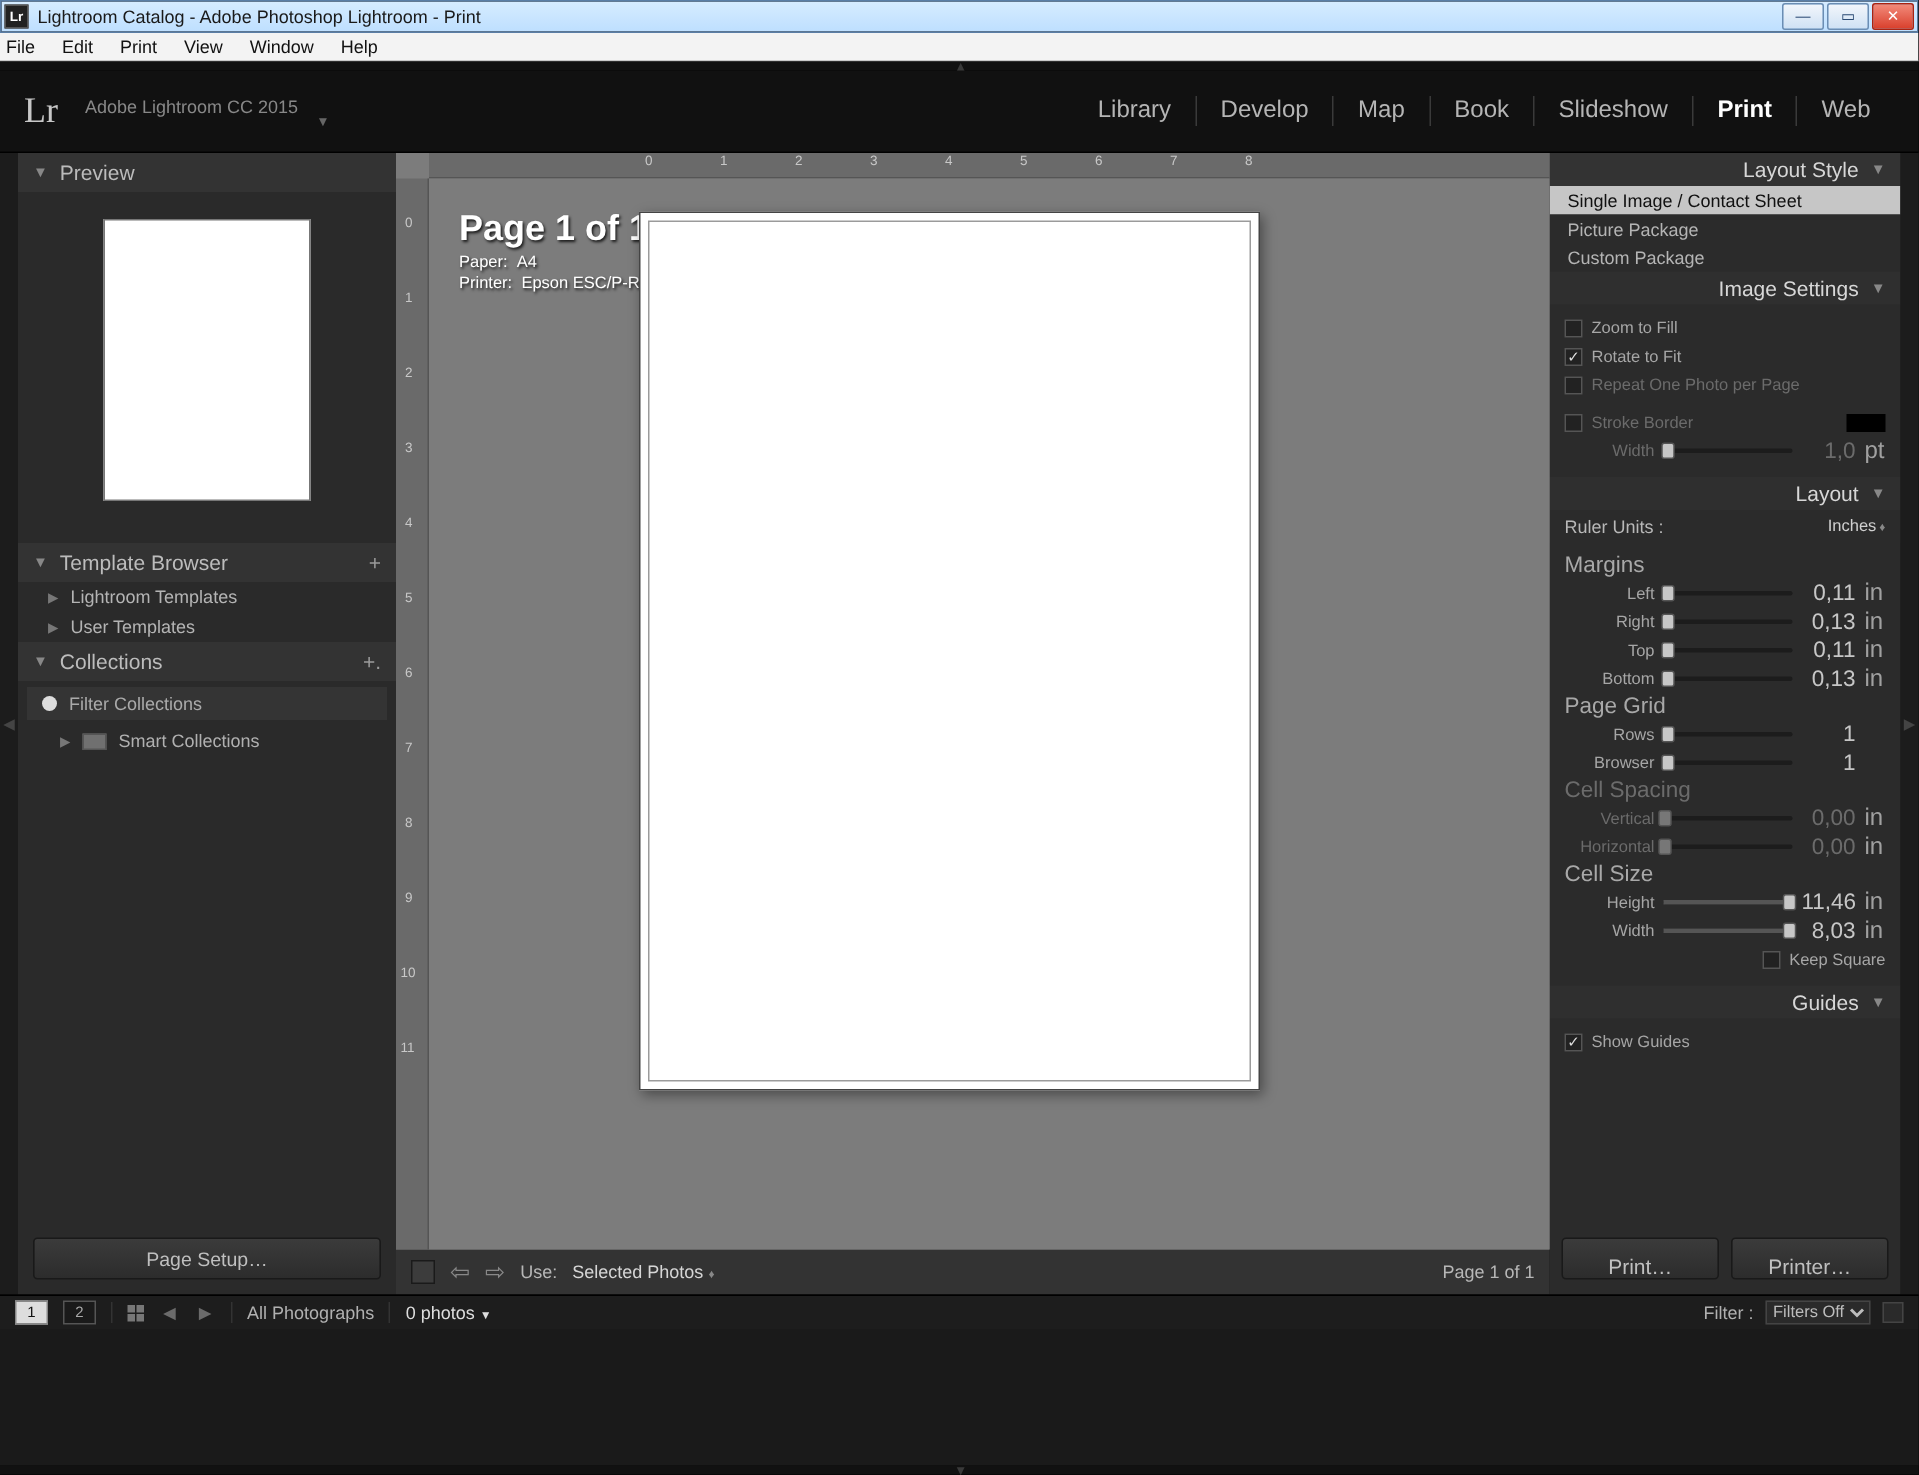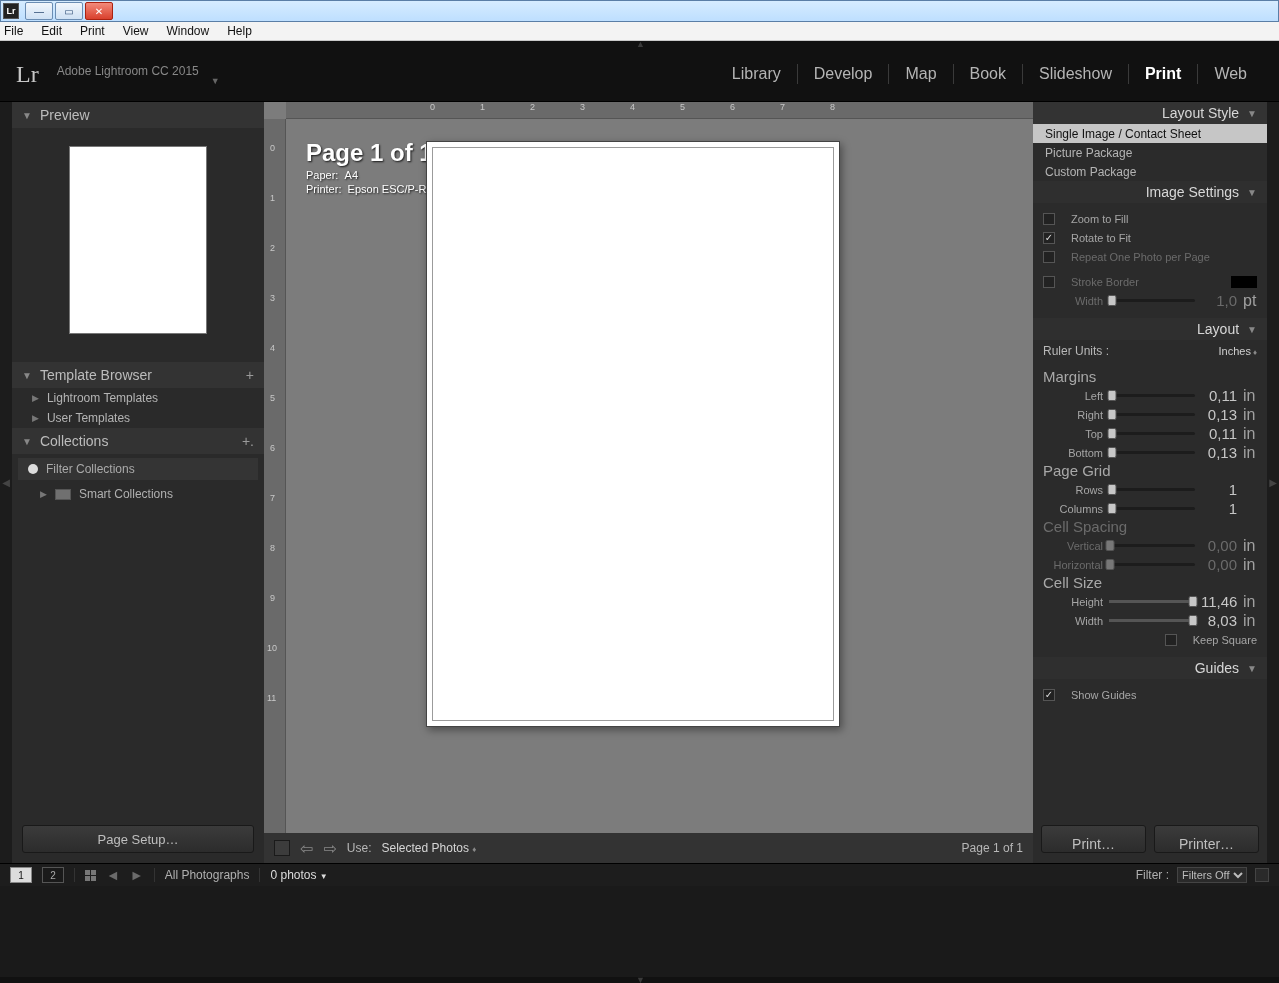--- a/index.html
+++ b/index.html
@@ -83,21 +83,21 @@
 .cb-right { margin-left:auto;}
 
 
 .rp-header { height:22px; background:#333; display:flex; align-items:center; padding:0 10px; color:#d7d7d7; font-size:14px; justify-content:flex-end;}
 .rp-header .tri { margin-left:8px;color:#888;font-size:10px;}
 .rp-header.minor { background:#2f2f2f; }
 .rp-list-item { height:19px; display:flex; align-items:center; padding:0 12px; color:#b4b4b4; font-size:12px; background:#2b2b2b;}
 .rp-list-item.selected { background:#c6c6c6; color:#111; }
 
 .rp-sec { padding: 6px 10px 8px 10px; font-size:11px; color:#a6a6a6; }
-.rp-row { display:flex; align-items:center; height:19px; gap:16px;}
+.rp-row { display:flex; align-items:center; height:19px; gap:6px;}
 .rp-row .chk { width:12px;height:12px;border:1px solid #555;background:#222; display:flex;align-items:center;justify-content:center;color:#ddd;font-size:10px;}
 .rp-row.disabled { color:#6b6b6b; }
 .swatch { width:26px;height:12px;background:#000;margin-left:auto;}
 .rp-slider-row { display:flex;align-items:center;height:19px;gap:6px;}
 .rp-slider-row .lbl { width:60px;text-align:right;color:#a6a6a6; font-size:11px;}
 .rp-slider-row.disabled .lbl, .rp-slider-row.disabled .val { color:#6b6b6b; }
 .slider { flex:1;height:3px;background:#1c1c1c;position:relative;border-radius:2px;}
 .slider .fill { position:absolute;left:0;top:0;bottom:0;background:#555;}
 .slider .knob { position:absolute;top:-4px;width:9px;height:11px;background:#c7c7c7;border:1px solid #555;border-radius:2px;transform:translateX(-50%);}
 .val { width:36px;text-align:right;color:#c6c6c6;font-size:15px;}
@@ -126,20 +126,21 @@
 
 
 .grabbar { height:6px; background:#111; display:flex;justify-content:center;align-items:center;}
 .grabbar .dot { color:#3a3a3a; font-size:9px; letter-spacing:-2px;}
 </style>
 </head>
 <body>
 
 <div class="titlebar">
   <div class="icon-box">Lr</div>
+  <div class="title">Lightroom Catalog - Adobe Photoshop Lightroom - Print</div>
   <div class="winbtns">
     <div class="winbtn">—</div>
     <div class="winbtn">▭</div>
     <div class="winbtn close">✕</div>
   </div>
 </div>
 
 <div class="menubar">
   <span>File</span>
   <span>Edit</span>
@@ -373,21 +374,21 @@
         <div class="rp-center-label">Page Grid</div>
         <div class="rp-slider-row">
             <span class="lbl">Rows</span>
             <div class="slider">
               <div class="knob" style="left:3%"></div>
             </div>
             <span class="val">1</span>
             <span class="unit"></span>
           </div>
         <div class="rp-slider-row">
-            <span class="lbl">Columns</span>
+            <span class="lbl">Browser</span>
             <div class="slider">
               <div class="knob" style="left:3%"></div>
             </div>
             <span class="val">1</span>
             <span class="unit"></span>
           </div>
 
         <div class="rp-center-label" style="color:#6b6b6b">Cell Spacing</div>
         <div class="rp-slider-row disabled">
             <span class="lbl">Vertical</span>

